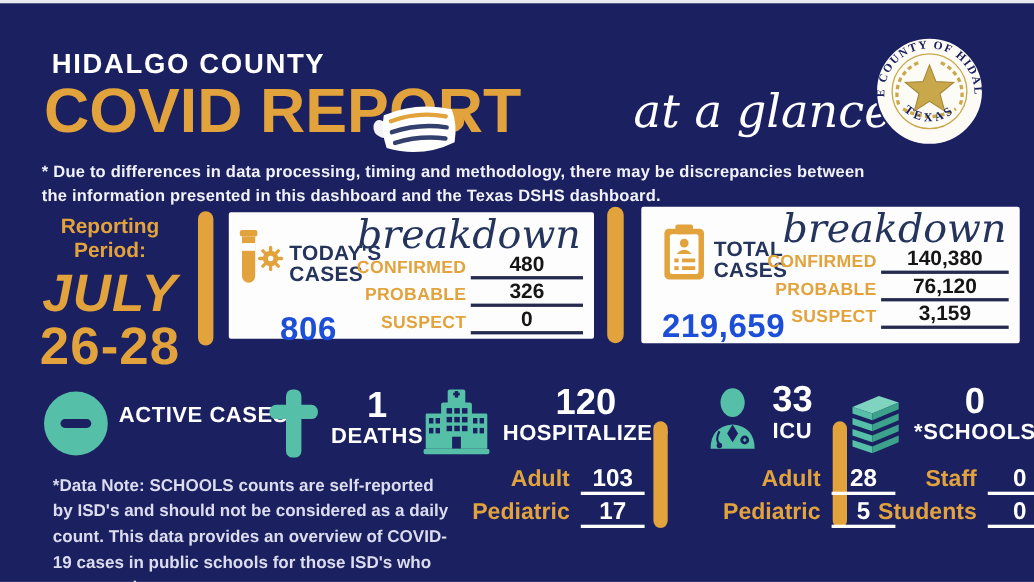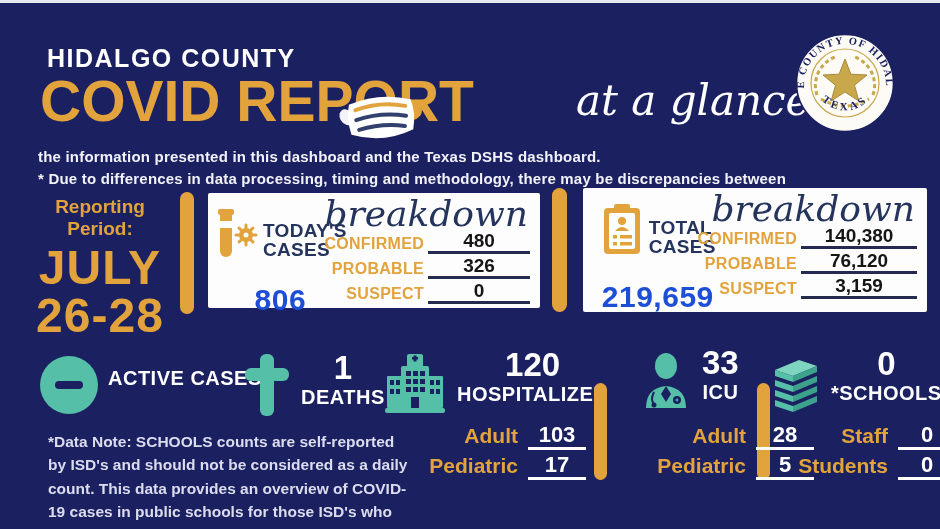--- a/index.html
+++ b/index.html
@@ -14,21 +14,21 @@
   .masked-letter { position:relative; display:inline-block; }
   .mask-svg { position:absolute; left:-16px; top:20px; transform:rotate(-5deg); }
   .tagline { position:absolute; left:576px; top:76px; color:#fff; font-family:"DejaVu Serif", serif; font-style:italic; font-size:42px; white-space:nowrap; }
   .seal { position:absolute; left:795px; top:33px; }
 
   .disclaimer { position:absolute; left:38px; top:146px; color:#f2f2fa; font-size:15px; font-weight:bold; line-height:1.45; letter-spacing:0.2px; }
 
   
   .rp { position:absolute; left:22px; top:196px; width:156px; text-align:center; }
   .rp-label { color:#e2a33d; font-size:19px; font-weight:bold; }
-  .rp-month { color:#e2a33d; font-size:48px; font-weight:bold; letter-spacing:1px; line-height:1.0; margin-top:4px; }
+  .rp-month { color:#e2a33d; font-size:48px; font-weight:bold; letter-spacing:1px; line-height:1.0; margin-top:4px;font-style:italic; }
   .rp-days  { color:#e2a33d; font-size:48px; font-weight:bold; letter-spacing:1px; line-height:1.0; }
 
   .vbar { position:absolute; background:#e2a33d; border-radius:8px; }
   .vbar1 { left:180px; top:192px; width:14px; height:122px; }
   .vbar2 { left:552px; top:188px; width:15px; height:124px; }
   .vbar3 { left:594px; top:383px; width:13px; height:97px; }
   .vbar4 { left:757px; top:383px; width:13px; height:97px; }
 
   
   .card { position:absolute; background:#fdfdfd; border-radius:2px; display:flex; padding:8px 10px; }
@@ -101,22 +101,22 @@
     </defs>
     <text font-family="Liberation Serif, serif" font-size="10.5" font-weight="bold" fill="#1b2160" letter-spacing="1.5">
       <textPath href="#sealTopArc" startOffset="50%" text-anchor="middle">THE COUNTY OF HIDALGO</textPath>
     </text>
     <text font-family="Liberation Serif, serif" font-size="11" font-weight="bold" fill="#1b2160" letter-spacing="3">
       <textPath href="#sealBotArc" startOffset="50%" text-anchor="middle">TEXAS</textPath>
     </text>
   </svg>
 
   <div class="disclaimer">
+    <div>* Due to differences in data processing, timing and methodology, there may be discrepancies between</div>
     <div>the information presented in this dashboard and the Texas DSHS dashboard.</div>
-    <div>* Due to differences in data processing, timing and methodology, there may be discrepancies between</div>
   </div>
 
   <div class="rp">
     <div class="rp-label">Reporting Period:</div>
     <div class="rp-month">JULY</div>
     <div class="rp-days">26-28</div>
   </div>
 
   <div class="vbar vbar1"></div>
   <div class="vbar vbar2"></div>

